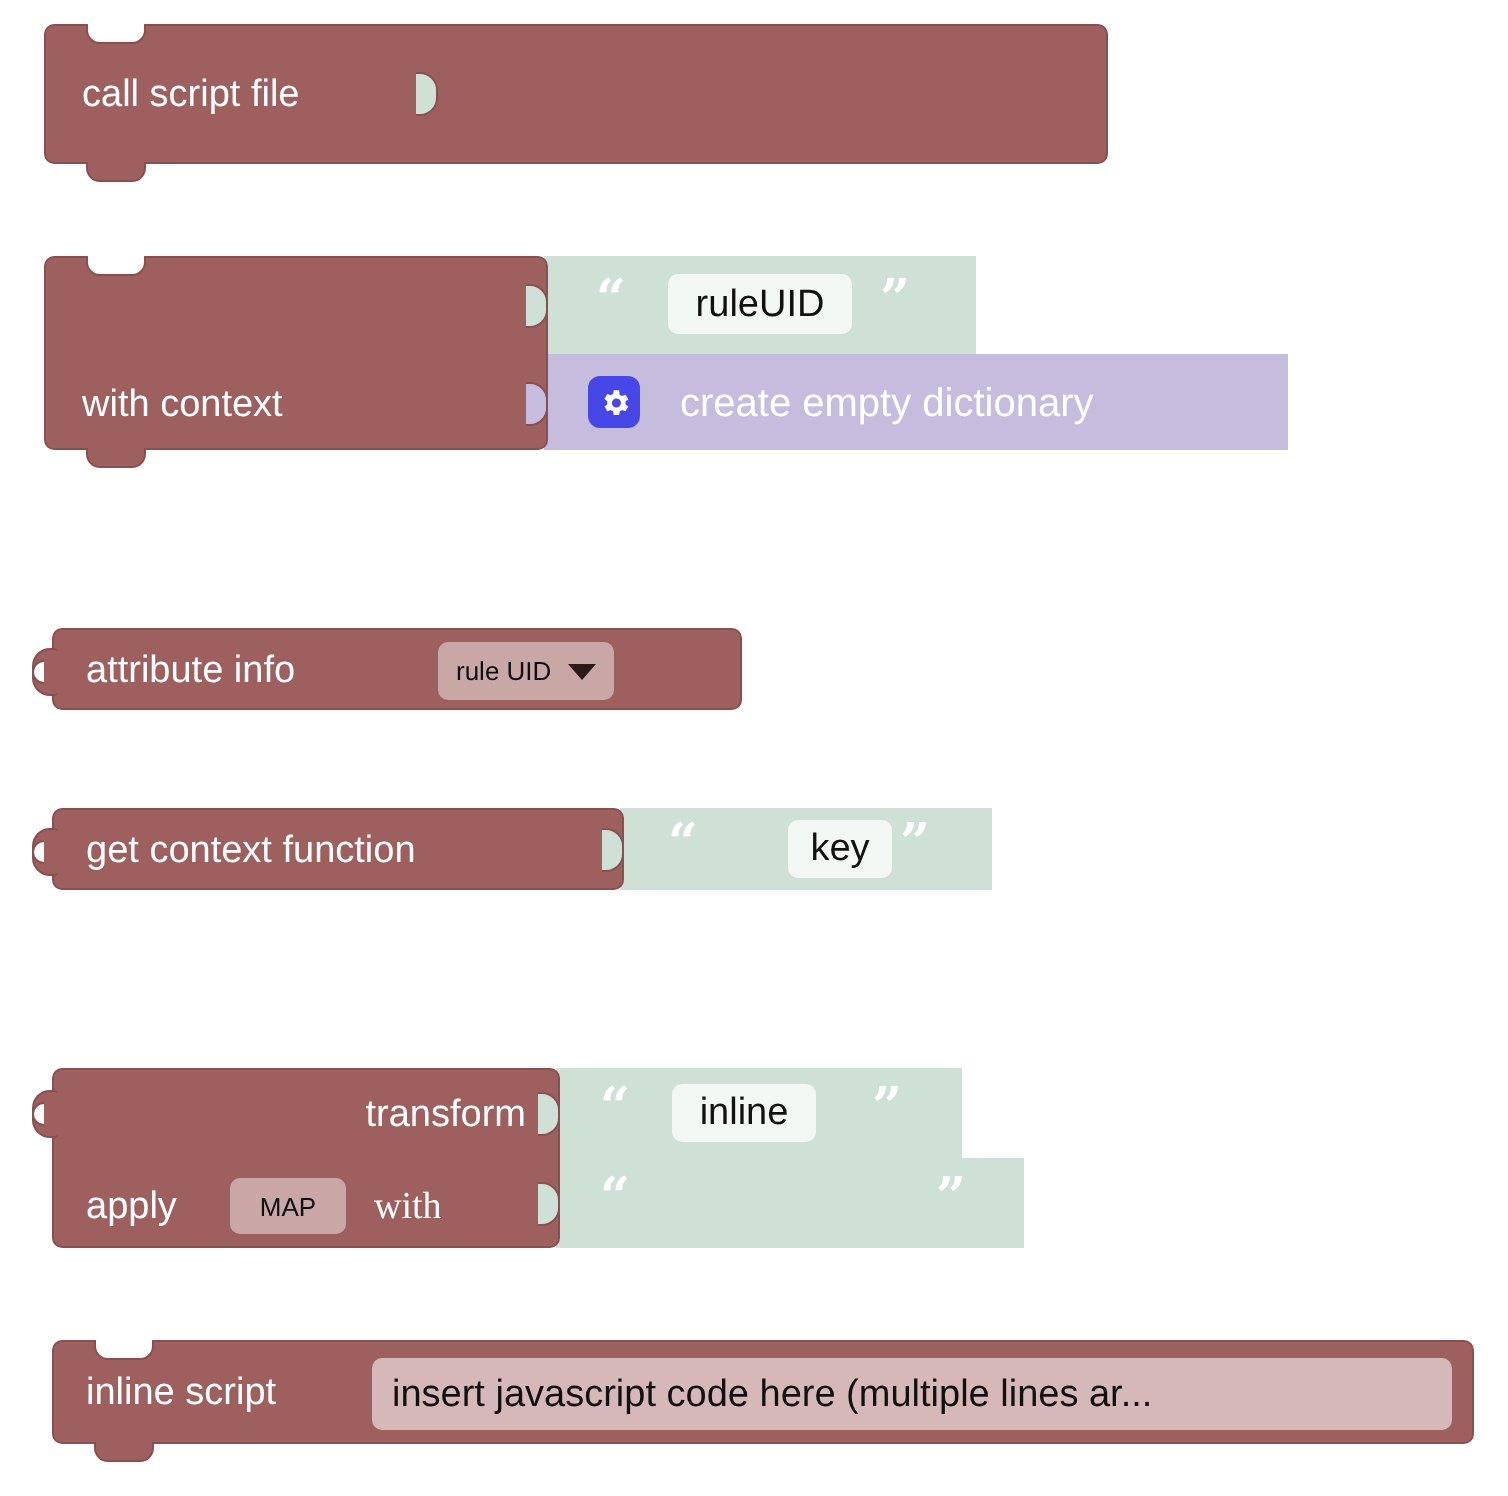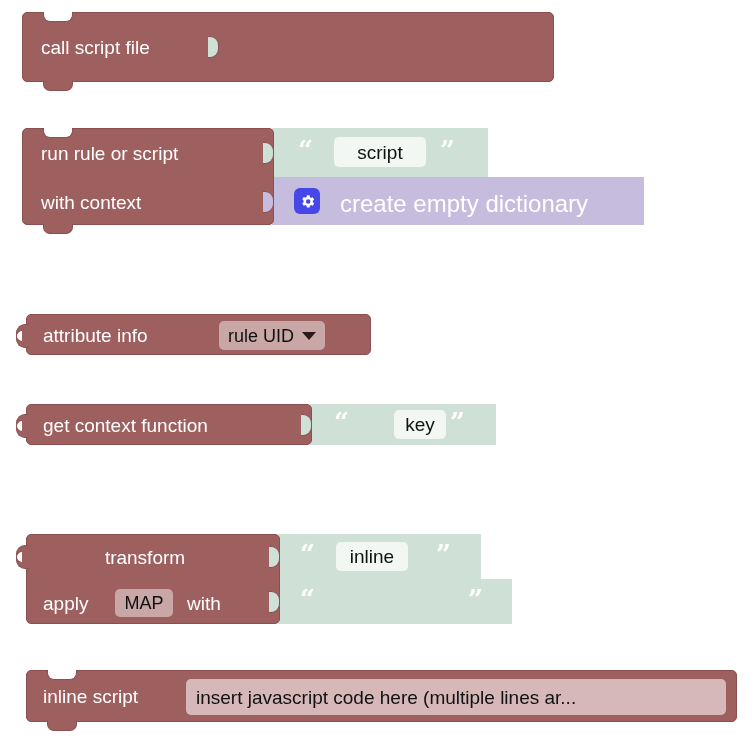--- a/index.html
+++ b/index.html
@@ -61,21 +61,21 @@
     box-sizing:border-box;
   }
   .socket-green{background:#cfe0d6;}
   .socket-purple{background:#c6bcde;}
 
   
   .lbl{
     position:absolute;color:#ffffff;font-size:19px;line-height:1;
     white-space:nowrap;
   }
-  .lbl-r{text-align:center;}
+  .lbl-r{text-align:right;}
 
   
   .val-green{
     position:absolute;background:#cfe0d6;
     box-sizing:border-box;
   }
   .val-purple{
     position:absolute;background:#c6bcde;
     box-sizing:border-box;
   }
@@ -90,21 +90,21 @@
   
   .field-light{
     position:absolute;background:#f2f7f3;border-radius:5px;
     color:#111111;font-size:19px;line-height:1;
     display:flex;align-items:center;justify-content:center;
     white-space:nowrap;box-sizing:border-box;padding:0 8px;
   }
   
   .field-pink{
     position:absolute;background:#c9a7a7;border-radius:5px;
-    color:#101010;font-size:18px;line-height:1;
+    color:#101010;font-size:13px;line-height:1;
     display:flex;align-items:center;white-space:nowrap;
     box-sizing:border-box;padding:0 9px;
   }
   .field-pink.center{justify-content:center;}
   .caret{
     width:0;height:0;margin-left:8px;
     border-left:7px solid transparent;border-right:7px solid transparent;
     border-top:8px solid #2b1a1a;
   }
   
@@ -115,21 +115,21 @@
     box-sizing:border-box;padding:0 10px;
   }
 
   
   .gear-btn{
     position:absolute;width:26px;height:26px;border-radius:6px;
     background:#4747e8;display:flex;align-items:center;justify-content:center;
   }
   .gear-btn svg{display:block;}
   .purple-lbl{
-    position:absolute;color:#ffffff;font-size:24px;line-height:1;white-space:nowrap;
+    position:absolute;color:#ffffff;font-size:20px;line-height:1;white-space:nowrap;
   }
 </style>
 </head>
 <body>
 
 <div class="canvas">
 
   <div class="block" style="left:22px;top:12px;">
 
     <div class="val-green outline" style="left:196px;top:9px;width:336px;height:52px;">
@@ -143,37 +143,36 @@
       <div class="bump-bottom" style="top:68px;"></div>
       <div class="lbl" style="left:18px;top:25px;">call script file</div>
       <div class="socket socket-green" style="left:185px;top:23px;"></div>
     </div>
   </div>
 
   <div class="block" style="left:22px;top:128px;">
 
     <div class="val-green" style="left:250px;top:0px;width:216px;height:49px;">
       <div class="quote" style="left:26px;top:9px;">“</div>
-      <div class="field-light" style="left:62px;top:9px;height:30px;min-width:92px;">script</div>
+      <div class="field-light" style="left:62px;top:9px;height:30px;min-width:92px;">ruleUID</div>
       <div class="quote" style="left:168px;top:9px;">”</div>
     </div>
 
     <div class="val-purple" style="left:250px;top:49px;width:372px;height:48px;">
       <div class="gear-btn" style="left:22px;top:11px;">
         <svg width="17" height="17" viewBox="0 0 24 24" aria-hidden="true">
           <path fill="#ffffff" d="M19.4 13a7.6 7.6 0 0 0 0-2l2-1.5-2-3.4-2.4 1a7.5 7.5 0 0 0-1.7-1L14.9 3h-3.8l-.4 2.6c-.6.2-1.2.6-1.7 1l-2.4-1-2 3.4L6.6 11a7.6 7.6 0 0 0 0 2l-2 1.5 2 3.4 2.4-1c.5.4 1.1.8 1.7 1l.4 2.6h3.8l.4-2.6c.6-.2 1.2-.6 1.7-1l2.4 1 2-3.4-2-1.5zM13 15.2A3.2 3.2 0 1 1 13 8.8a3.2 3.2 0 0 1 0 6.4z"></path>
         </svg>
       </div>
       <div class="purple-lbl" style="left:68px;top:15px;">create empty dictionary</div>
     </div>
 
     <div class="body-maroon rounded" style="left:0;top:0;width:252px;height:97px;">
       <div class="notch-top"></div>
       <div class="bump-bottom" style="top:95px;"></div>
-      <div class="lbl" style="left:18px;top:15px;">run rule or script</div>
       <div class="lbl" style="left:18px;top:64px;">with context</div>
       <div class="socket socket-green" style="left:240px;top:13px;"></div>
       <div class="socket socket-purple" style="left:240px;top:62px;"></div>
     </div>
   </div>
 
   <div class="block" style="left:26px;top:314px;">
     <div class="body-maroon rounded" style="left:0;top:0;width:345px;height:41px;">
       <div class="tab-left" style="top:9px;"></div>
       <div class="lbl" style="left:16px;top:11px;">attribute info</div>
@@ -209,21 +208,21 @@
     <div class="val-green" style="left:252px;top:45px;width:234px;height:45px;">
       <div class="quote" style="left:22px;top:7px;">“</div>
       <div class="quote" style="left:190px;top:7px;">”</div>
     </div>
 
     <div class="body-maroon rounded" style="left:0;top:0;width:254px;height:90px;">
       <div class="tab-left" style="top:10px;"></div>
       <div class="lbl lbl-r" style="left:0;top:13px;width:236px;">transform</div>
       <div class="lbl" style="left:16px;top:59px;">apply</div>
       <div class="field-pink center" style="left:88px;top:54px;height:28px;min-width:58px;">MAP</div>
-      <div class="lbl" style="left:160px;top:59px;">with</div>
+      <div class="lbl" style="left:160px;top:59px;font-family:Liberation Serif, serif;">with</div>
       <div class="socket socket-green" style="left:242px;top:11px;"></div>
       <div class="socket socket-green" style="left:242px;top:56px;"></div>
     </div>
   </div>
 
   <div class="block" style="left:26px;top:670px;">
     <div class="body-maroon rounded" style="left:0;top:0;width:711px;height:52px;">
       <div class="notch-top"></div>
       <div class="bump-bottom" style="top:50px;"></div>
       <div class="lbl" style="left:16px;top:16px;">inline script</div>

